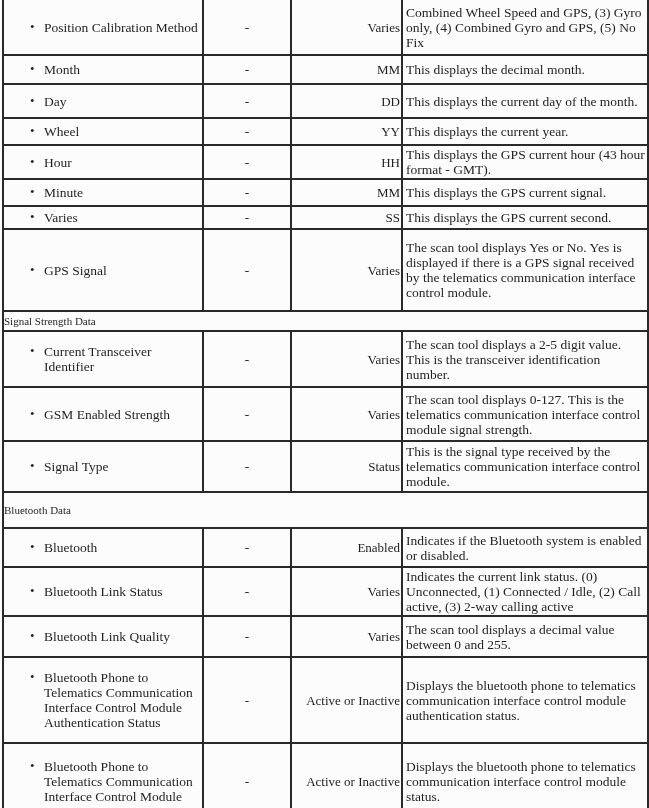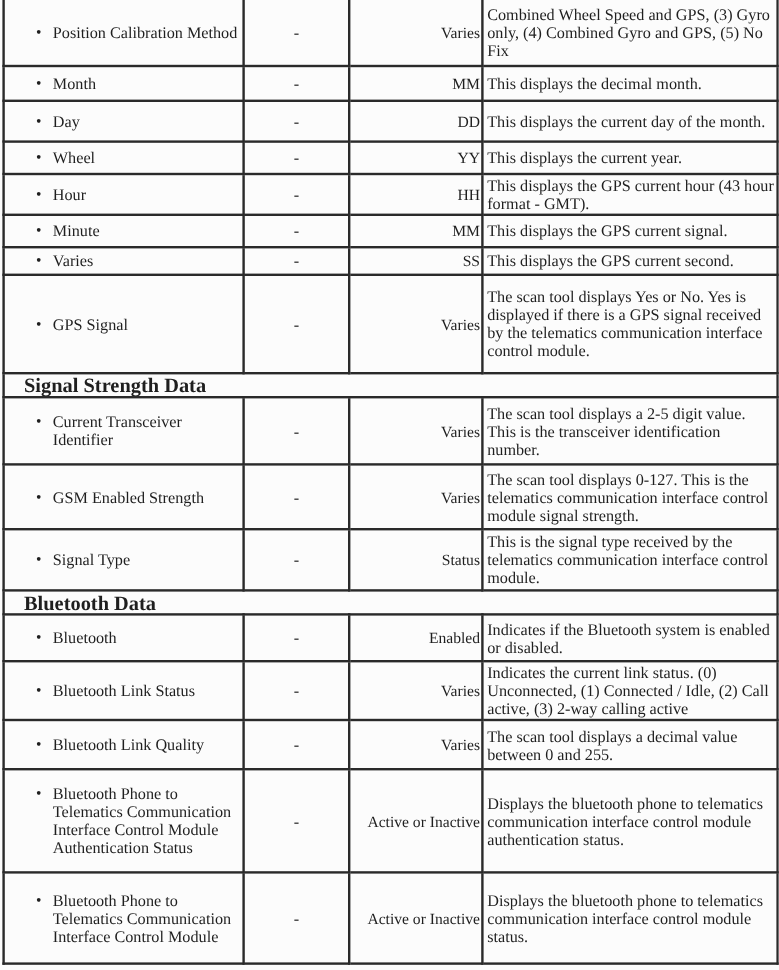--- a/index.html
+++ b/index.html
@@ -35,23 +35,23 @@
   .bullet {
     position: absolute;
     left: -14px;
     top: -1px;
     font-size: 13px;
   }
   td.c2 { text-align: center; padding: 0; }
   td.c3 { text-align: right; padding: 0 1px; white-space: nowrap; font-size: 13px; }
   td.c4 { padding: 1px 2px 1px 3px; text-align: left; }
   tr.section-row td {
-    font-weight: bold;
-    padding: 1px 2px 1px 16px;
-    font-size: 17px;
+    font-weight: normal;
+    padding: 1px 2px 1px 0;
+    font-size: 11px;
   }
 </style>
 </head>
 <body>
 
 <table class="param-table">
   <colgroup>
     <col style="width:200px">
     <col style="width:88px">
     <col style="width:111px">
@@ -155,21 +155,21 @@
 
     <tr style="height:51px">
       <td class="c1">
           <span class="inner"><span class="bullet">•</span><span>Signal Type</span></span>
         </td>
       <td class="c2">-</td>
       <td class="c3">Status</td>
       <td class="c4">This is the signal type received by the telematics communication interface control module.</td>
     </tr>
 
-    <tr class="section-row" style="height:20px">
+    <tr class="section-row" style="height:36px">
       <td colspan="4">Bluetooth Data</td>
     </tr>
 
     <tr style="height:39px">
       <td class="c1">
           <span class="inner"><span class="bullet">•</span><span>Bluetooth</span></span>
         </td>
       <td class="c2">-</td>
       <td class="c3">Enabled</td>
       <td class="c4">Indicates if the Bluetooth system is enabled or disabled.</td>

